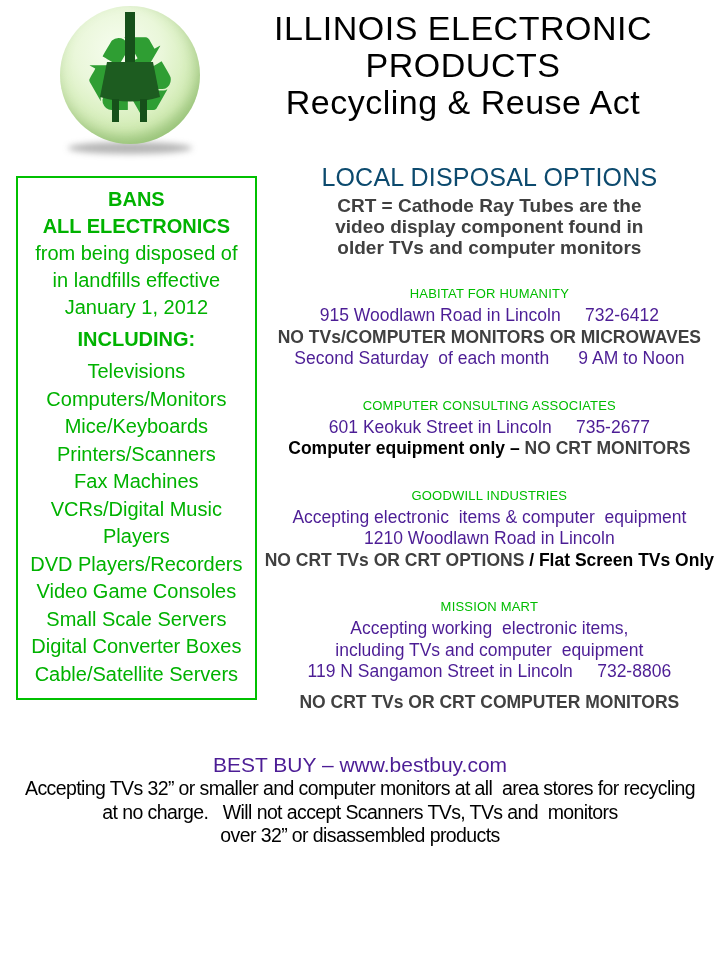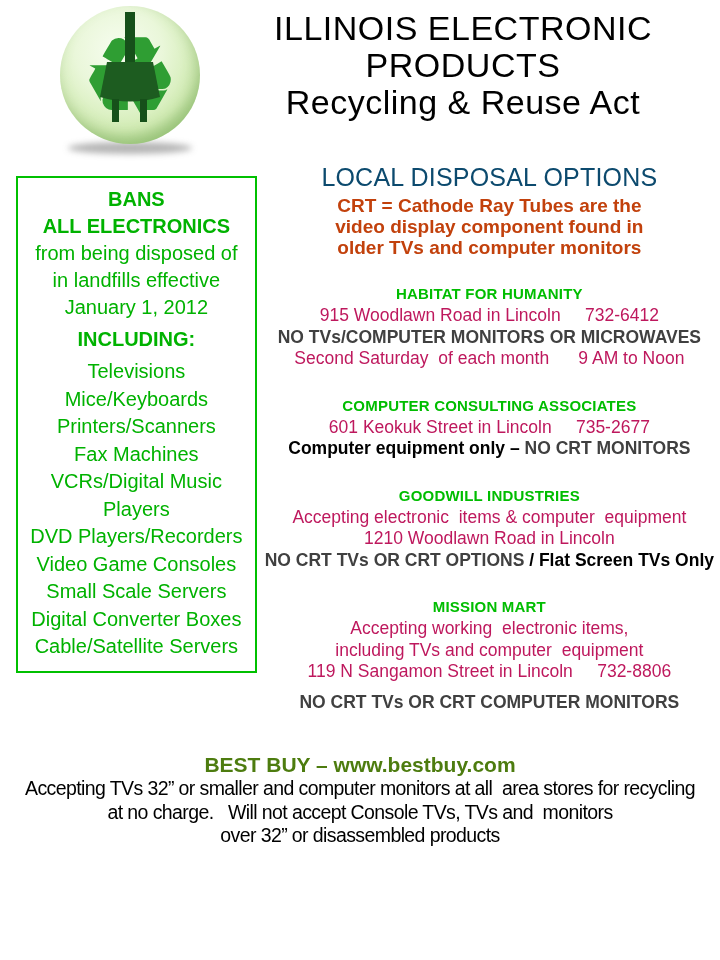--- a/index.html
+++ b/index.html
@@ -25,36 +25,36 @@
   .bans-box { width:247px; margin-left:16px; margin-top:16px; border:2px solid #00c000;
     padding:8px 8px 10px 8px; text-align:center; color:#00b200;
     font-size:20px; line-height:27px; min-height:472px; }
   .bans-box .b { font-weight:bold; }
   .bans-box .inc { margin-top:5px; }
   .bans-items { margin-top:5px; }
   .bans-items div { line-height:27.5px; white-space:normal;text-align:center; }
 
   .right-col { flex:1; text-align:center; padding:0 6px 0 8px; margin-top:3px; }
   .local-title { font-size:25px; font-weight:normal; color:#0c4a6e; letter-spacing:.2px; }
-  .crt-note { margin-top:3px; color:#c2410c; font-weight:bold; font-size:19px; }
+  .crt-note { margin-top:3px; color:#404040; font-weight:bold; font-size:19px; }
   .crt-note div { line-height:21px; white-space:pre-wrap; }
 
   .org { margin-top:25px; }
-  .org-name { color:#00bd00; font-weight:bold; font-size:15px; line-height:22px; letter-spacing:.2px; }
+  .org-name { color:#00bd00; font-weight:normal; font-size:13px; line-height:22px; letter-spacing:.2px; }
   .org-line { font-size:17.5px; line-height:21.5px; white-space:pre; }
   .org-line.gap { margin-top:9px; }
-  .t-plain { color:#be185d; }
+  .t-plain { color:#4c1d95; }
   .t-bold  { color:#000; font-weight:bold; }
   .t-red   { color:#404040; font-weight:bold; }
 
   
   .regional { margin-top:40px; text-align:center; }
   .regional-title { font-size:27px; font-weight:bold; letter-spacing:-0.3px; }
   .reg-section { margin-top:9px; }
-  .reg-heading { color:#4d7c0f; font-weight:bold; font-size:21px; line-height:24px;margin-top:20px; }
+  .reg-heading { color:#4c1d95; font-weight:normal; font-size:21px; line-height:24px;margin-top:20px; }
   .reg-lines div { font-size:19.5px; line-height:23.5px; letter-spacing:-0.6px; white-space:pre; }
 </style>
 </head>
 <body>
 
 <div class="header">
   <div class="logo">
     <div class="logo-shadow"></div>
     <div class="logo-sphere"></div>
     <div class="logo-recycle">♻</div>
@@ -76,20 +76,21 @@
 
   <div class="bans-box">
     <div class="b">BANS</div>
     <div class="b">ALL ELECTRONICS</div>
     <div>from being disposed of</div>
     <div>in landfills effective</div>
     <div>January 1, 2012</div>
     <div class="b inc">INCLUDING:</div>
     <div class="bans-items">
         <div>Televisions</div>
+        <div>Computers/Monitors</div>
         <div>Mice/Keyboards</div>
         <div>Printers/Scanners</div>
         <div>Fax Machines</div>
         <div>VCRs/Digital Music Players</div>
         <div>DVD Players/Recorders</div>
         <div>Video Game Consoles</div>
         <div>Small Scale Servers</div>
         <div>Digital Converter Boxes</div>
         <div>Cable/Satellite Servers</div>
       </div>
@@ -131,18 +132,18 @@
   </div>
 
 </div>
 
 <div class="regional">
 
   <div class="reg-section">
     <div class="reg-heading">BEST BUY – www.bestbuy.com</div>
     <div class="reg-lines">
         <div>Accepting TVs 32” or smaller and computer monitors at all  area stores for recycling</div>
-        <div>at no charge.   Will not accept Console TVs, TVs and  monitors</div>
+        <div>at no charge.   Will not accept Scanners TVs, TVs and  monitors</div>
         <div>over 32” or disassembled products</div>
       </div>
   </div>
 
 </div>
 
 </body></html>

